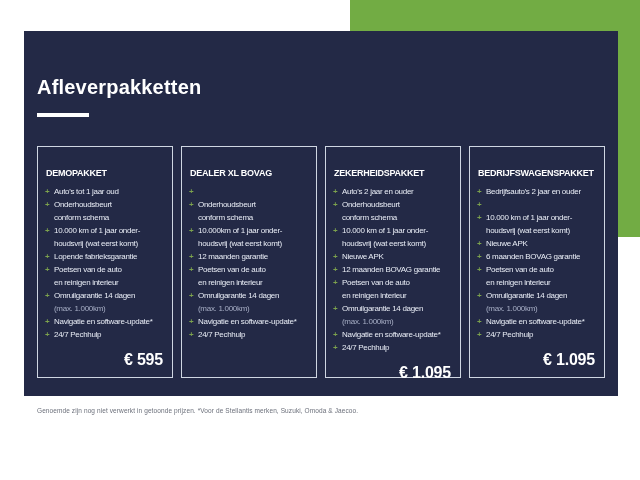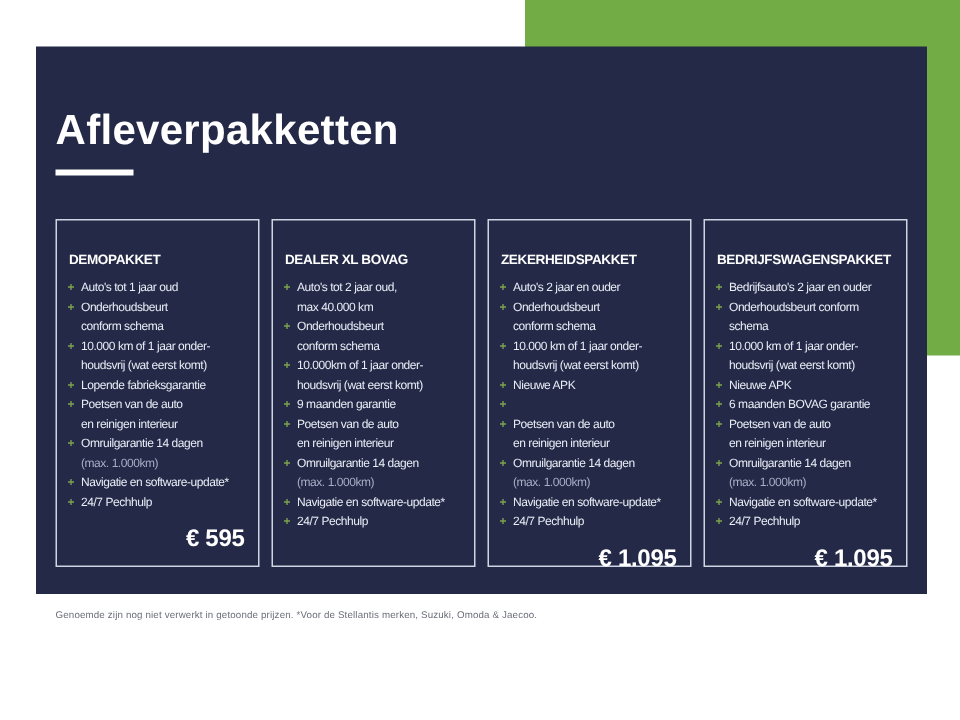--- a/index.html
+++ b/index.html
@@ -12,21 +12,21 @@
     position:absolute;left:350px;top:0;width:290px;height:237px;
     background:var(--accent-green,#72ac44);
   }
   .panel{
     position:absolute;left:24px;top:31px;width:594px;height:365px;
     background:var(--panel-navy,#232946);
     box-sizing:border-box;
     padding:44px 12px 0 13px;
   }
   .slide-title{
-    margin:0;color:#ffffff;font-size:28px;line-height:24px;
+    margin:0;color:#ffffff;font-size:20px;line-height:24px;
     font-weight:bold;letter-spacing:0.2px;
   }
   .title-underline{
     width:52px;height:4px;background:#ffffff;margin-top:14px;
   }
   .cards{display:flex;gap:8px;margin-top:29px}
   .card{
     width:136px;height:232px;box-sizing:border-box;
     border:1px solid var(--card-border,#cfd6e2);
     padding:20px 7px;display:flex;flex-direction:column;
@@ -109,36 +109,34 @@
           </li>
         </ul>
     <div class="price">€ 595</div>
   </div>
 
   <div class="card">
     <div class="card-title">DEALER XL BOVAG</div>
     <ul class="features">
           <li class="feat">
             <span class="plus">+</span>
-            <span class="ftext">Auto's tot 2 jaar oud,
-max 40.000 km</span>
           </li>
           <li class="feat">
             <span class="plus">+</span>
             <span class="ftext">Onderhoudsbeurt
 conform schema</span>
           </li>
           <li class="feat">
             <span class="plus">+</span>
             <span class="ftext">10.000km of 1 jaar onder-
 houdsvrij (wat eerst komt)</span>
           </li>
           <li class="feat">
             <span class="plus">+</span>
-            <span class="ftext">9 maanden garantie</span>
+            <span class="ftext">12 maanden garantie</span>
           </li>
           <li class="feat">
             <span class="plus">+</span>
             <span class="ftext">Poetsen van de auto
 en reinigen interieur</span>
           </li>
           <li class="feat">
             <span class="plus">+</span>
             <span class="ftext">Omruilgarantie 14 dagen<span class="fnote">(max. 1.000km)</span></span>
           </li>
@@ -169,20 +167,21 @@
             <span class="plus">+</span>
             <span class="ftext">10.000 km of 1 jaar onder-
 houdsvrij (wat eerst komt)</span>
           </li>
           <li class="feat">
             <span class="plus">+</span>
             <span class="ftext">Nieuwe APK</span>
           </li>
           <li class="feat">
             <span class="plus">+</span>
+            <span class="ftext">12 maanden BOVAG garantie</span>
           </li>
           <li class="feat">
             <span class="plus">+</span>
             <span class="ftext">Poetsen van de auto
 en reinigen interieur</span>
           </li>
           <li class="feat">
             <span class="plus">+</span>
             <span class="ftext">Omruilgarantie 14 dagen<span class="fnote">(max. 1.000km)</span></span>
           </li>
@@ -200,22 +199,20 @@
 
   <div class="card">
     <div class="card-title">BEDRIJFSWAGENSPAKKET</div>
     <ul class="features">
           <li class="feat">
             <span class="plus">+</span>
             <span class="ftext">Bedrijfsauto's 2 jaar en ouder</span>
           </li>
           <li class="feat">
             <span class="plus">+</span>
-            <span class="ftext">Onderhoudsbeurt conform
-schema</span>
           </li>
           <li class="feat">
             <span class="plus">+</span>
             <span class="ftext">10.000 km of 1 jaar onder-
 houdsvrij (wat eerst komt)</span>
           </li>
           <li class="feat">
             <span class="plus">+</span>
             <span class="ftext">Nieuwe APK</span>
           </li>

